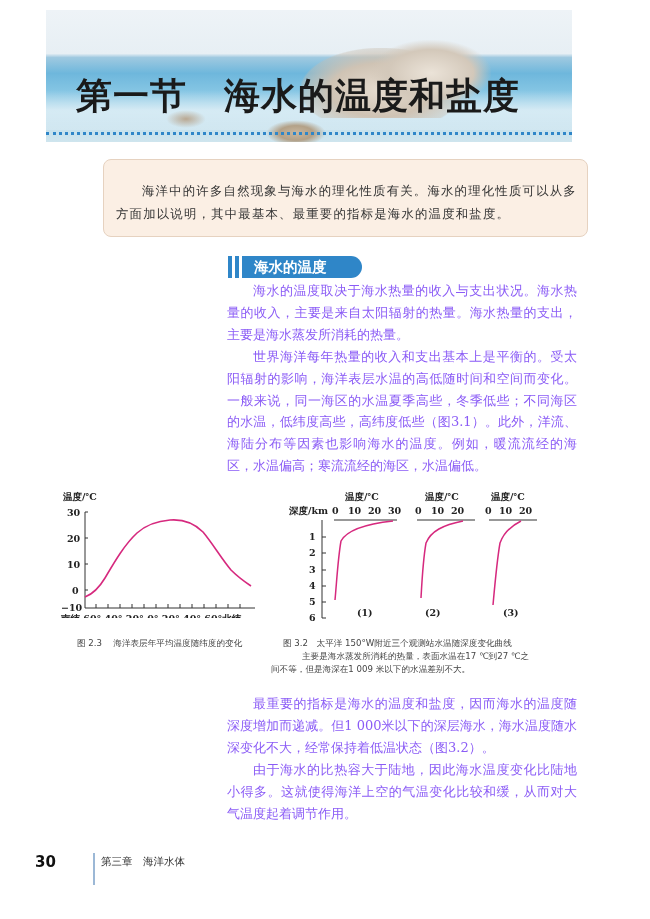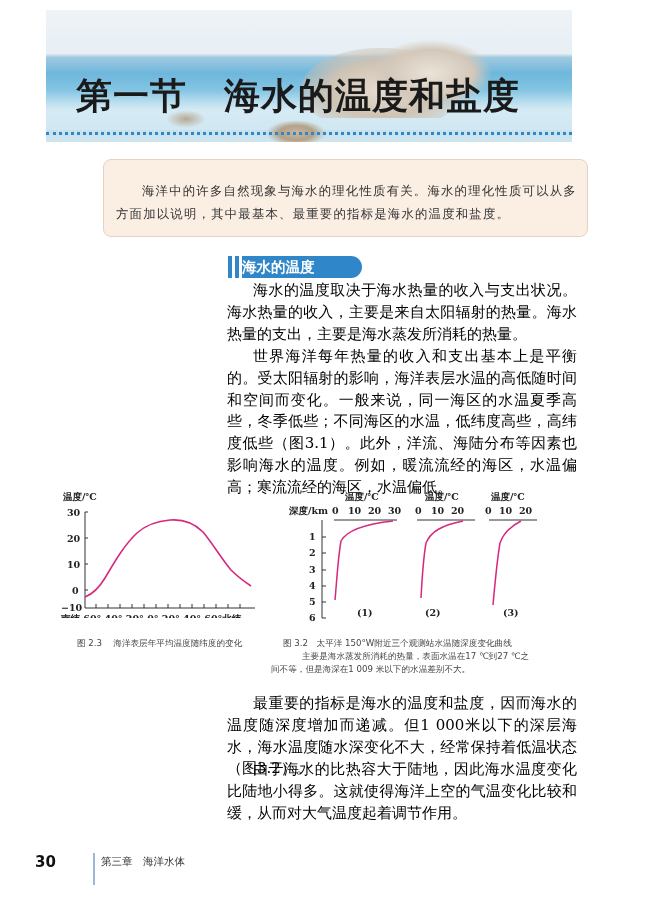--- a/index.html
+++ b/index.html
@@ -10,22 +10,22 @@
   .banner .rock2{position:absolute;left:325px;top:30px;width:120px;height:60px;background:radial-gradient(ellipse at 50% 55%,#ebe3d8 0%,#d3c8ba 50%,transparent 72%);}
   .banner .rock3{position:absolute;left:220px;top:110px;width:60px;height:26px;background:radial-gradient(ellipse,#c9b79f 0%,#b3a188 40%,transparent 70%);}
   .banner .rock4{position:absolute;left:120px;top:100px;width:40px;height:18px;background:radial-gradient(ellipse,#b9a892 0%,transparent 70%);}
   .banner .foam{position:absolute;left:0;top:80px;width:100%;height:40px;background:linear-gradient(180deg,rgba(255,255,255,0) 0%,rgba(255,255,255,0.45) 50%,rgba(255,255,255,0.2) 100%);}
   .banner .title{position:absolute;left:30px;top:62px;font-family:"DejaVu Serif",serif;font-weight:bold;font-size:36px;color:#1a1a1a;letter-spacing:1px;white-space:pre;}
   .banner .dots{position:absolute;left:0;top:122px;width:100%;height:0;border-top:3px dotted #2f86c8;}
   .intro{position:absolute;left:70px;top:159px;width:483px;height:76px;background:#fbefe4;border:1px solid #e6d2c0;border-radius:8px;margin-left:33px;}
   .intro p{margin:0;position:absolute;left:12px;top:19px;width:465px;font-size:12.4px;line-height:23px;text-indent:26px;letter-spacing:1.2px;color:#333;font-family:"DejaVu Serif",serif;}
   .sec-head{position:absolute;left:228px;top:256px;height:22px;}
   .sec-head .bar{position:absolute;top:0;width:4px;height:22px;background:#2f86c8;}
-  .sec-head .pill{position:absolute;left:14px;top:0;height:22px;width:120px;background:#2f86c8;border-radius:0 11px 11px 0;color:#fff;font-family:"DejaVu Sans",sans-serif;font-weight:bold;font-size:14.5px;line-height:22px;box-sizing:border-box;}
-  .para{position:absolute;left:227px;width:350px;font-size:15px;line-height:21.8px;color:#000000;margin:0;text-align:justify;}
+  .sec-head .pill{position:absolute;left:14px;top:0;height:22px;width:120px;background:#2f86c8;border-radius:0 11px 11px 0;color:#fff;font-family:"DejaVu Sans",sans-serif;font-weight:bold;font-size:14.5px;line-height:22px;padding-left:12px;box-sizing:border-box;}
+  .para{position:absolute;left:227px;width:350px;font-size:13px;line-height:21.8px;color:#8b5cf6;margin:0;text-align:justify;}
   .para.ind{text-indent:26px;}
   .cap{position:absolute;font-family:"DejaVu Sans",sans-serif;font-size:8.6px;color:#444;white-space:pre;}
   .axis-t{font-family:"DejaVu Serif",serif;font-size:9.5px;font-weight:bold;fill:#222;}
   .footer-num{position:absolute;left:35px;top:853px;font-family:"DejaVu Sans",sans-serif;font-weight:bold;font-size:15px;color:#111;}
   .footer-line{position:absolute;left:93px;top:853px;width:1.5px;height:32px;background:#9cb8d6;}
   .footer-ch{position:absolute;left:101px;top:855px;font-family:Liberation Sans, sans-serif;font-size:10.5px;color:#333;white-space:pre;}
 </style>
 </head>
 <body>
 

